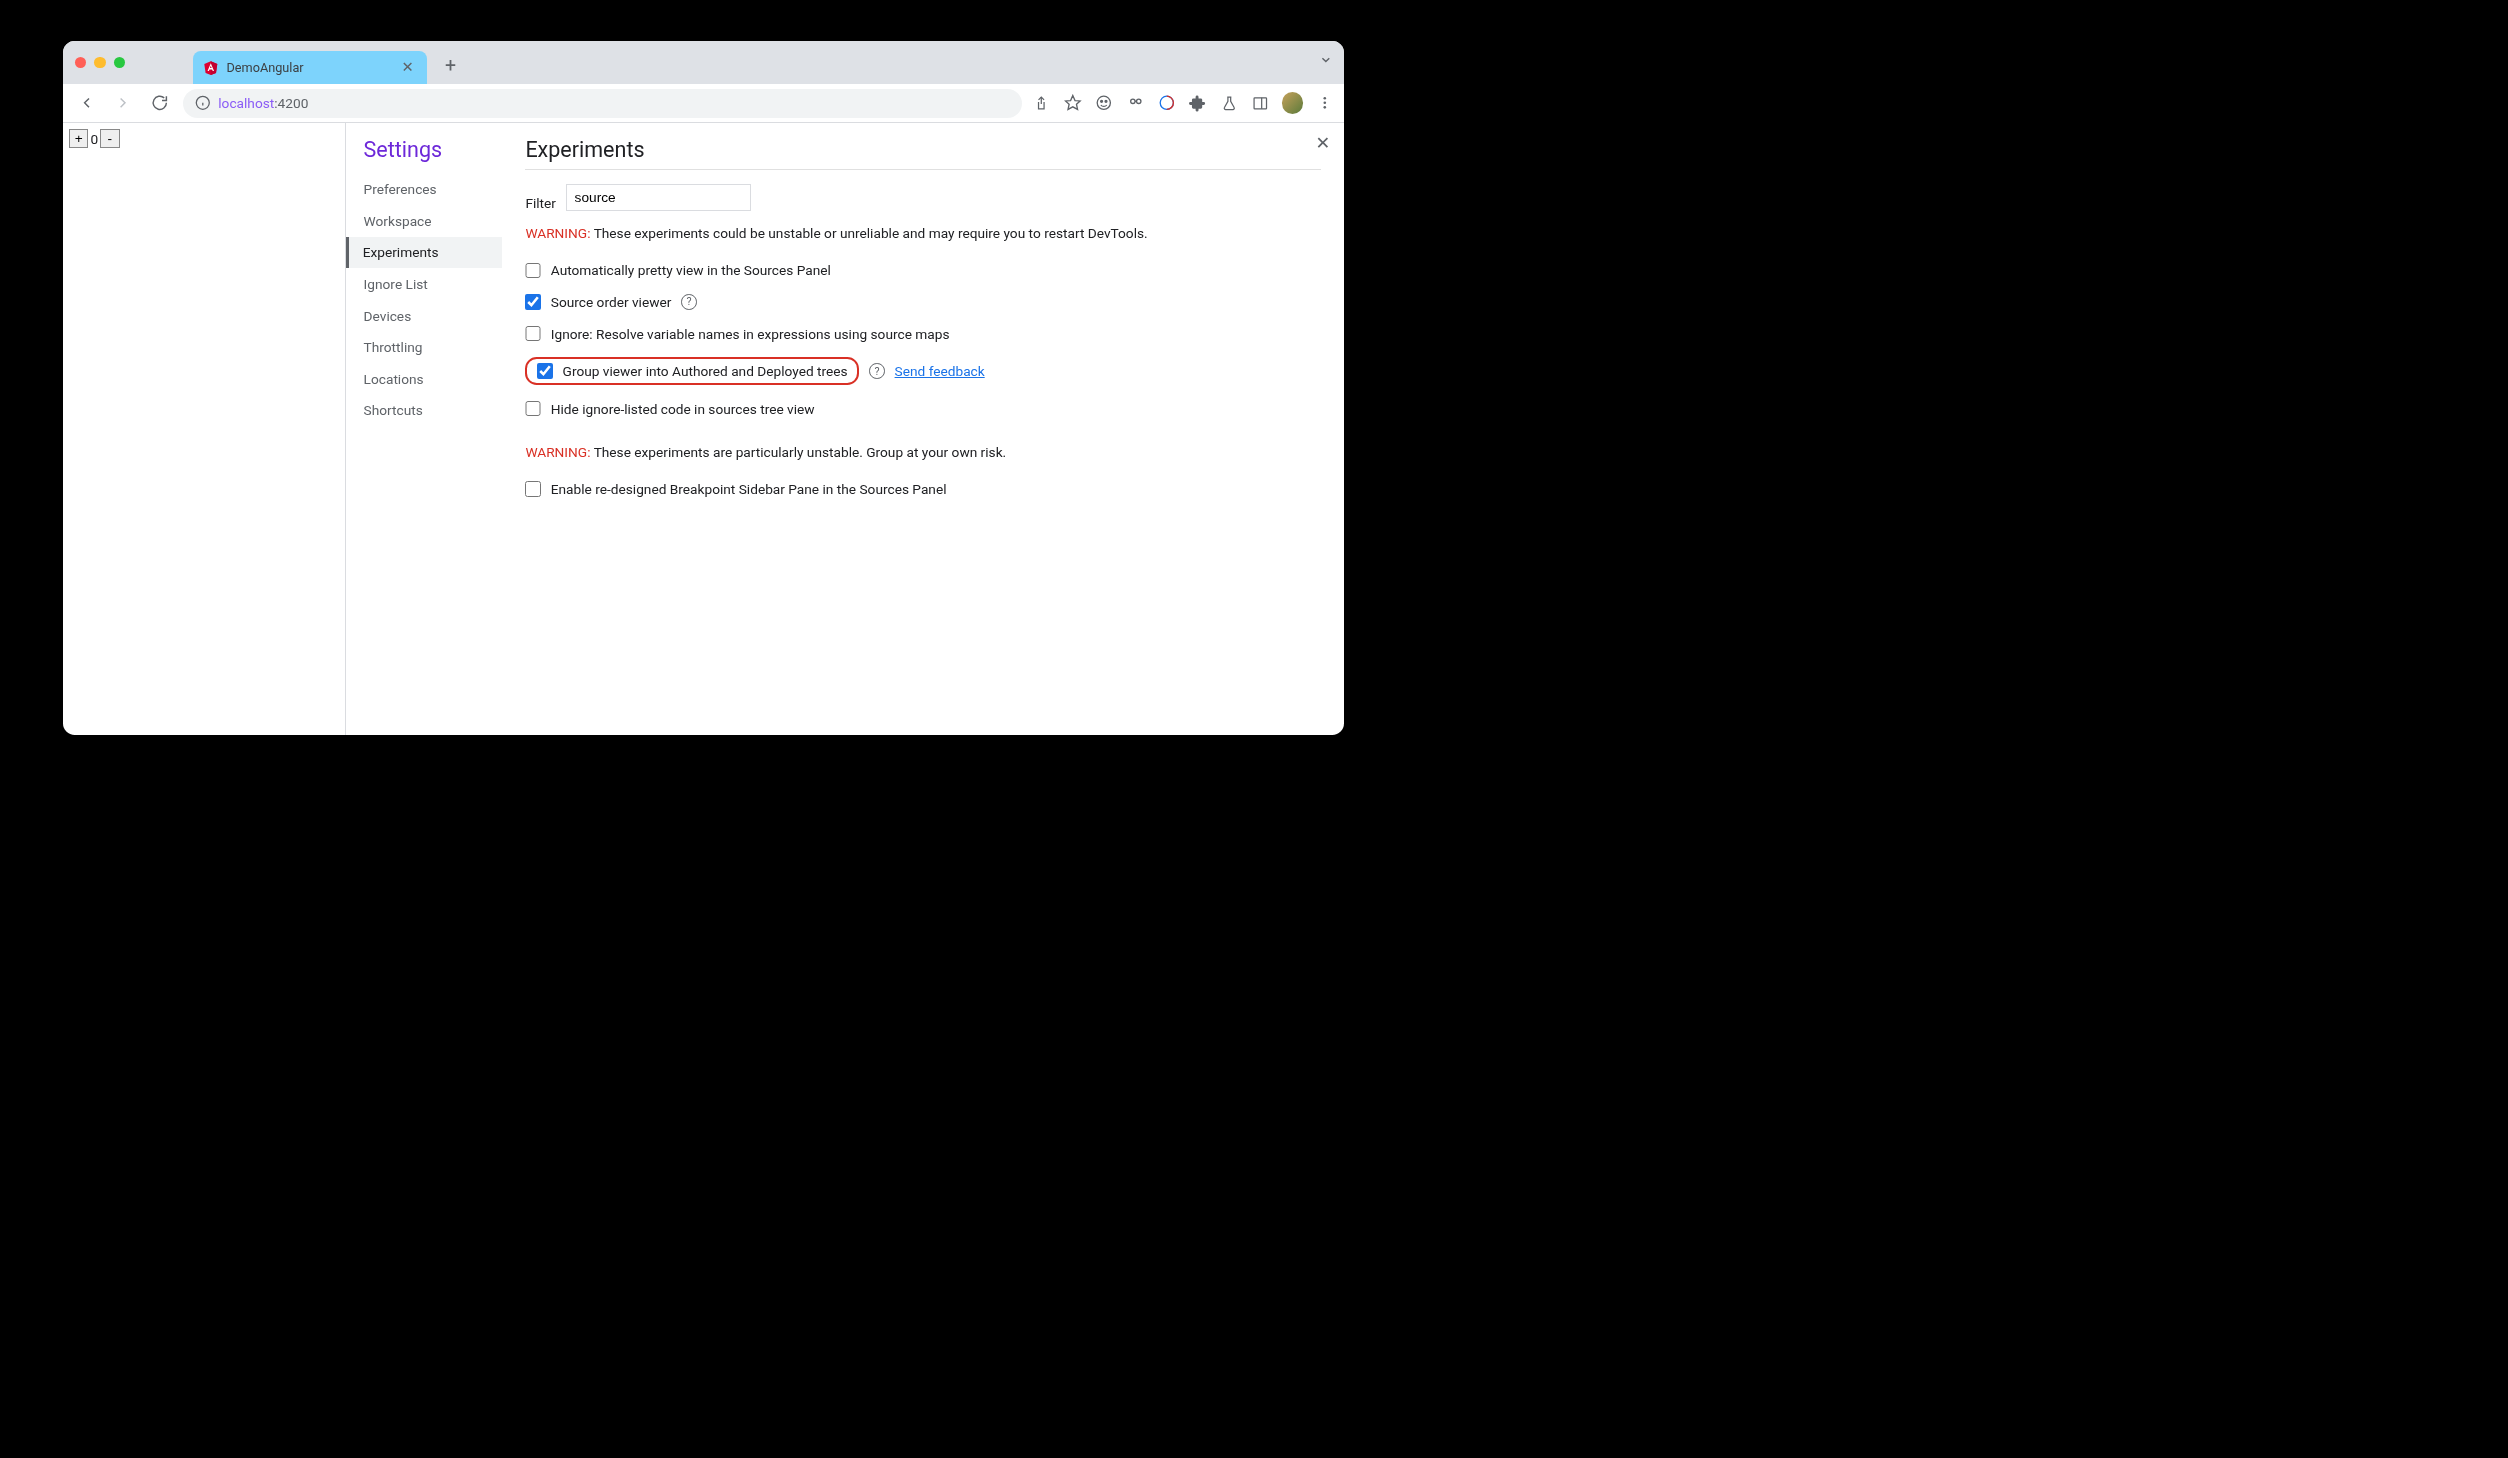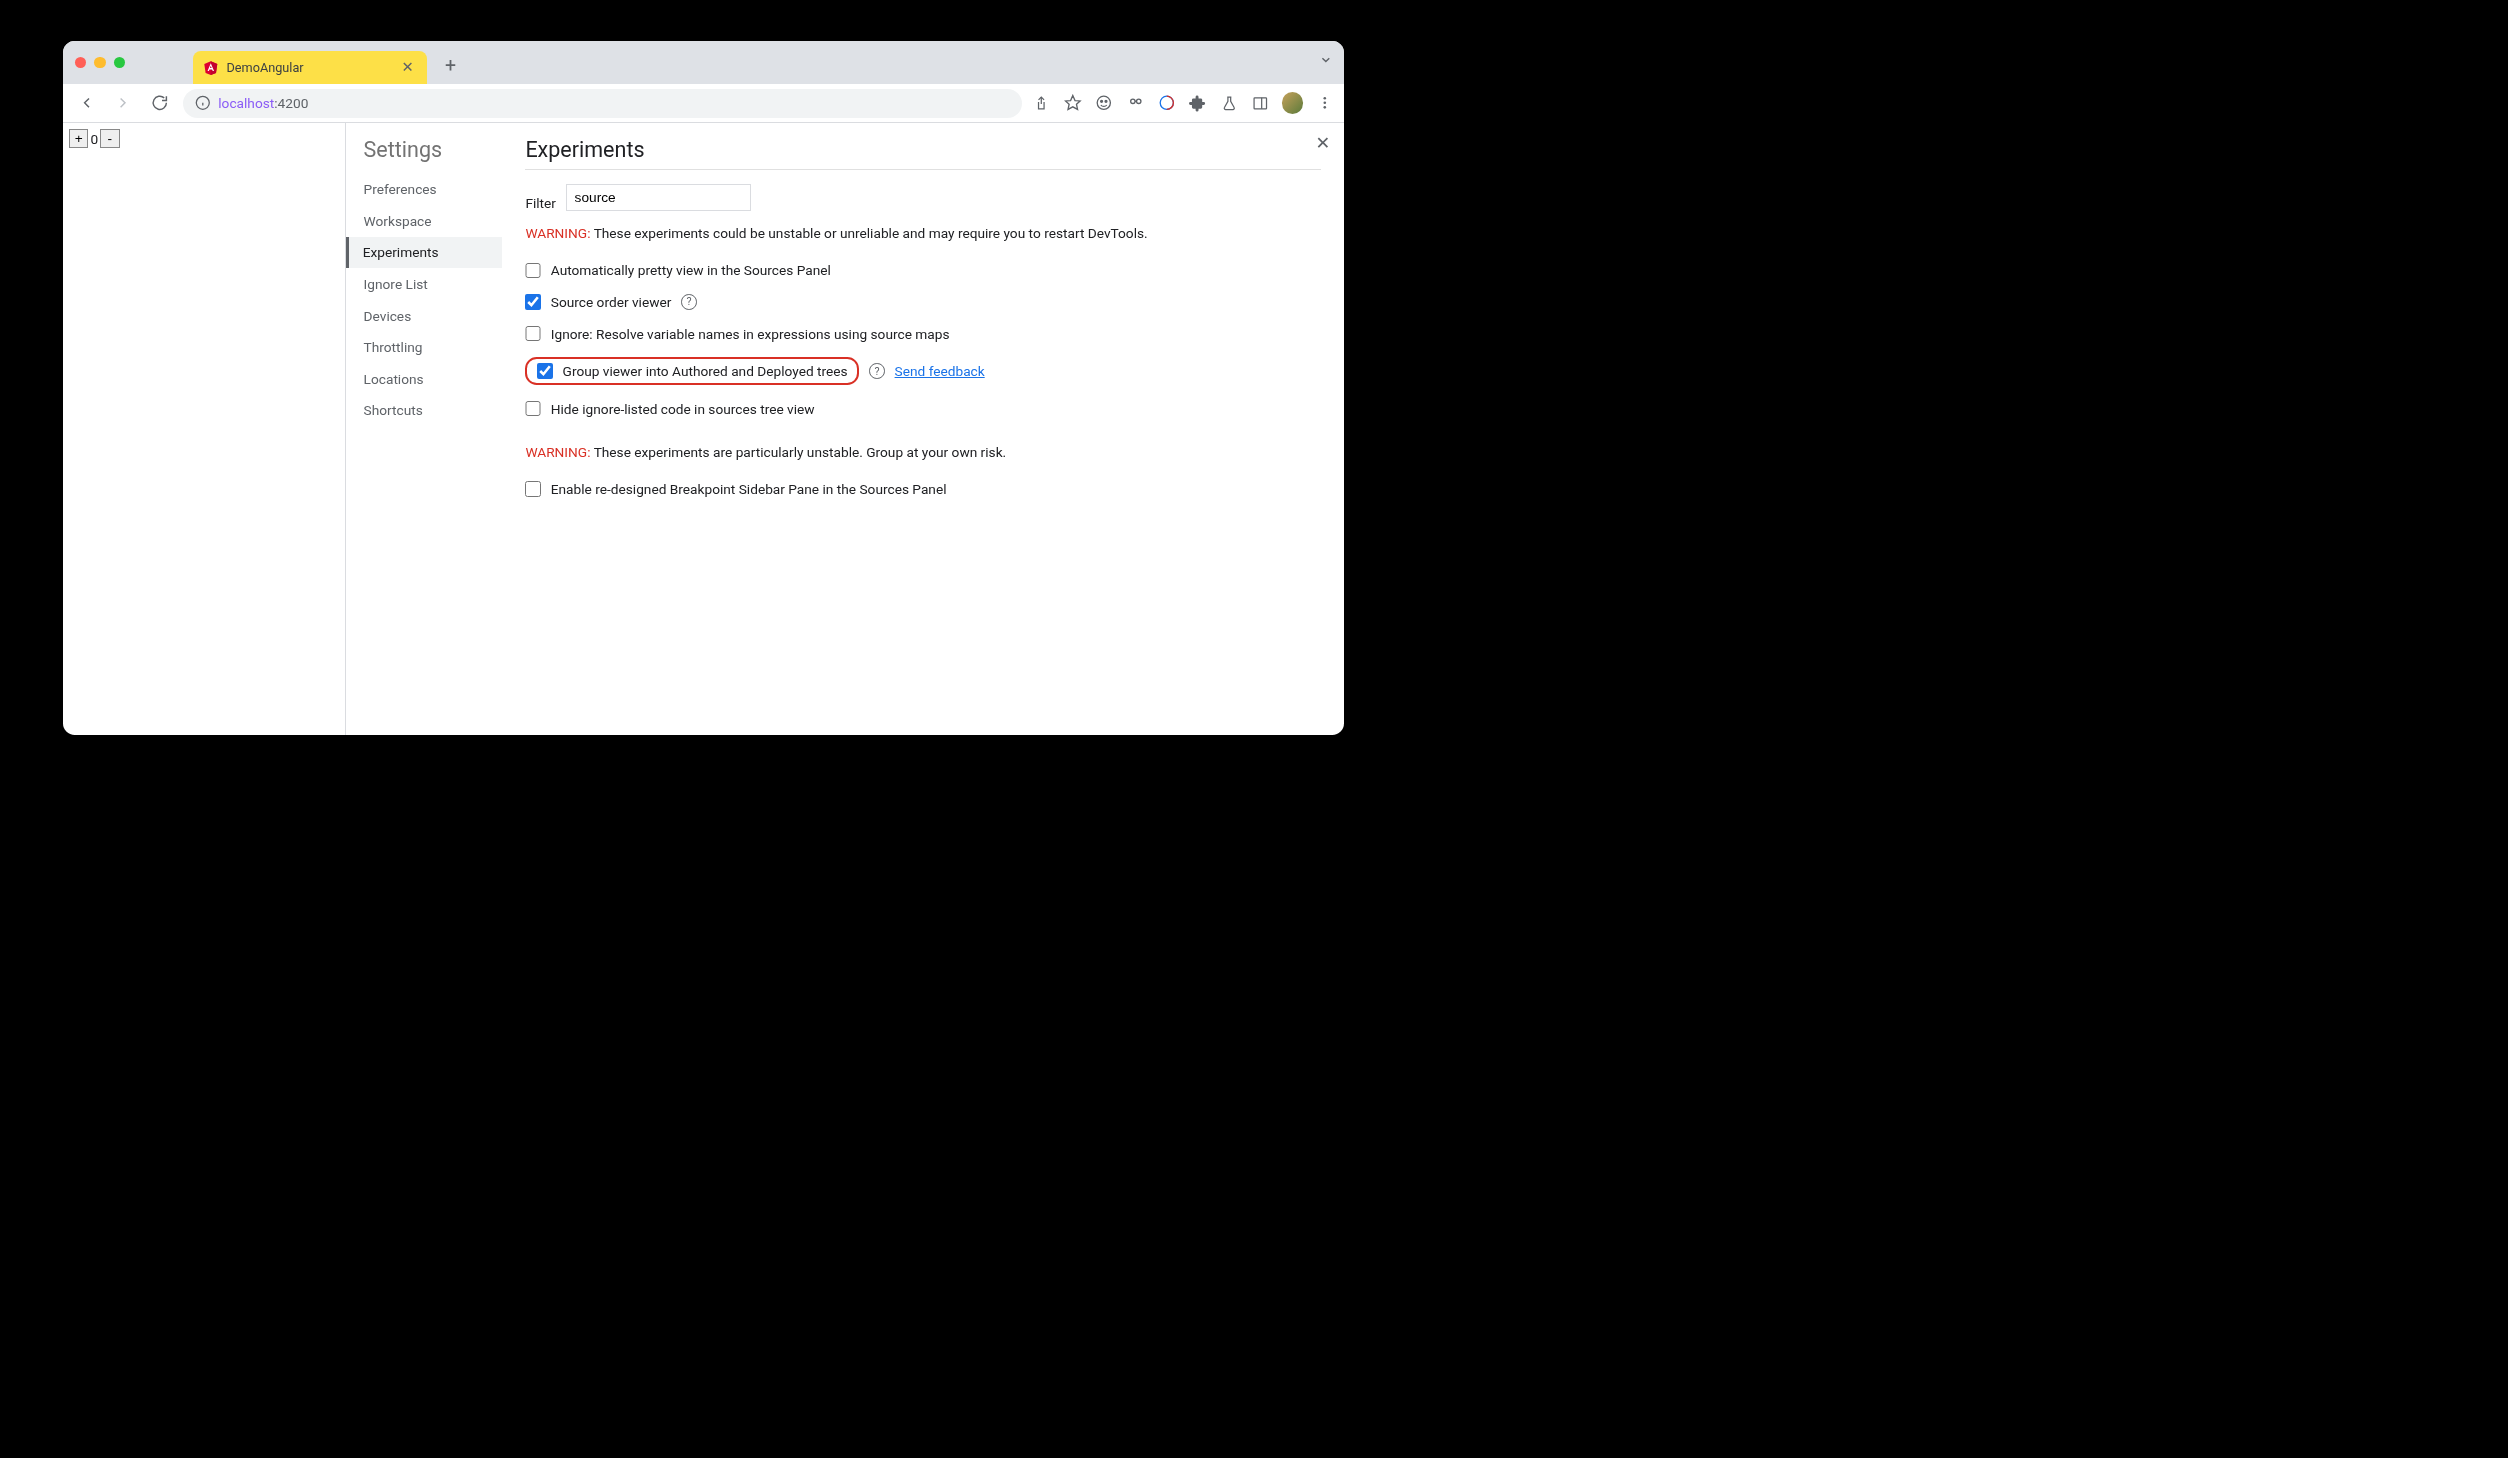--- a/index.html
+++ b/index.html
@@ -38,21 +38,21 @@
     display: flex;
     gap: 7.8px;
     margin-right: 68px;
     align-items: center;
   }
   .tl { width: 11.7px; height: 11.7px; border-radius: 50%; }
   .tl.red { background:#ff5f57; }
   .tl.yellow { background:#febc2e; }
   .tl.green { background:#28c840; }
   .tab {
-    background: #fde047;
+    background: #7dd3fc;
     height: 33px;
     width: 234px;
     border-radius: 7.8px 7.8px 0 0;
     display: flex;
     align-items: center;
     padding: 0 9.8px;
     gap: 7.8px;
     margin-top: 9.8px;
     position: relative;
   }
@@ -150,21 +150,21 @@
     display:flex;
     position:relative;
   }
   .settings-sidebar {
     width: 156px;
     padding: 13.7px 0 13.7px 17.6px;
   }
   .settings-title {
     font-size: 21.5px;
     font-weight: 400;
-    color:#737373;
+    color:#6d28d9;
     margin-bottom: 11.7px;
   }
   .settings-item {
     font-size: 13.7px;
     color:#5f6368;
     padding: 7.8px 9.8px 7.8px 0;
     cursor:pointer;
   }
   .settings-item.active {
     color:#202124;

